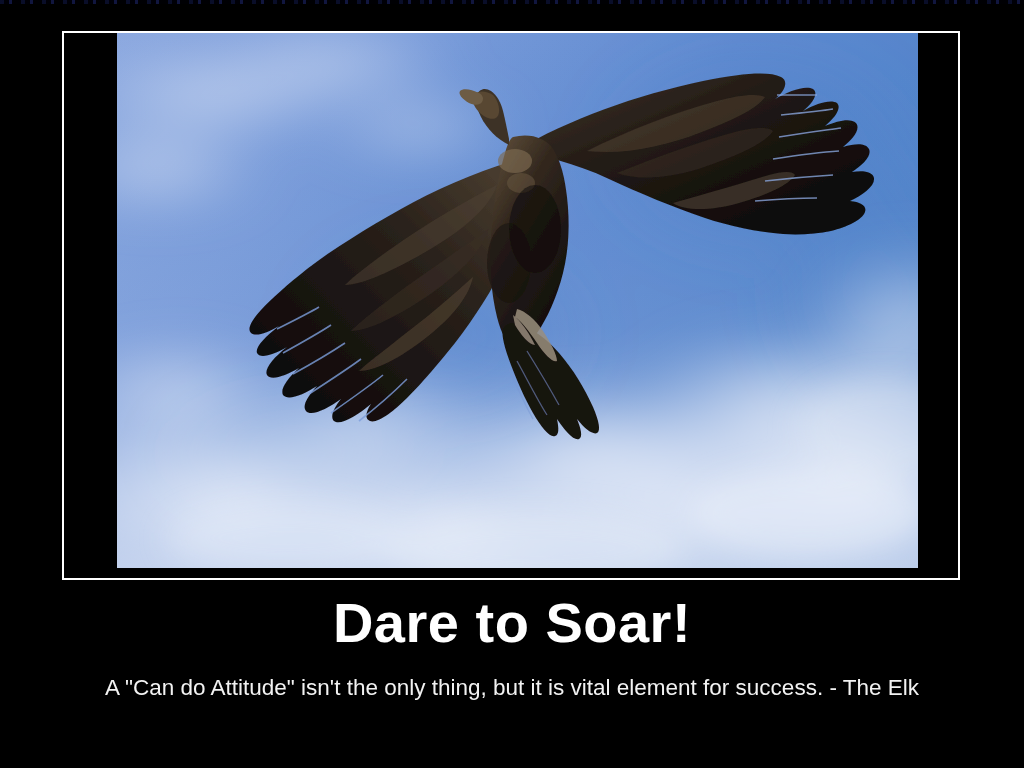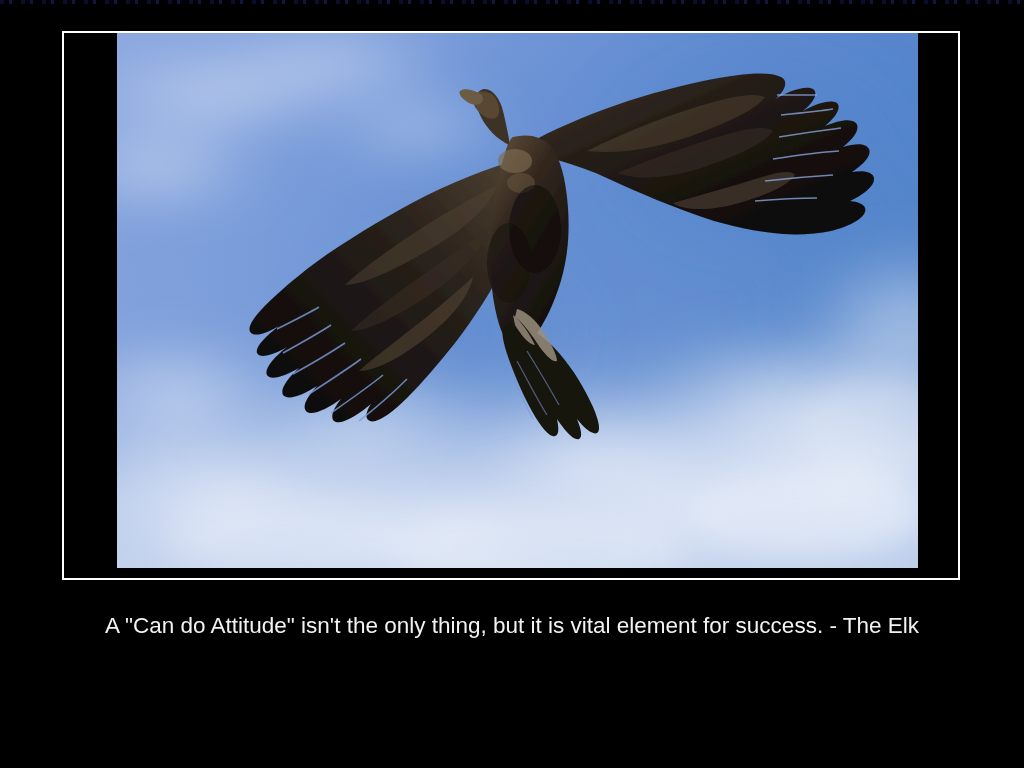--- a/index.html
+++ b/index.html
@@ -341,16 +341,17 @@
         <path fill="#b0a392" opacity="0.7" d="
           M 396,282 C 404,288 412,300 418,312 C 412,312 404,302 398,292 Z"></path>
 
         <ellipse cx="418" cy="196" rx="26" ry="44" fill="#0d0a09" opacity="0.55"></ellipse>
         <ellipse cx="392" cy="230" rx="22" ry="40" fill="#120e0c" opacity="0.45"></ellipse>
       </g>
     </svg>
   </div>
 
   <div class="caption-block">
+    <h1 class="poster-title">Dare to Soar!</h1>
     <p class="poster-subtitle">A "Can do Attitude" isn't the only thing, but it is vital element for success. - The Elk</p>
   </div>
 
 </div>
 
 </body></html>

